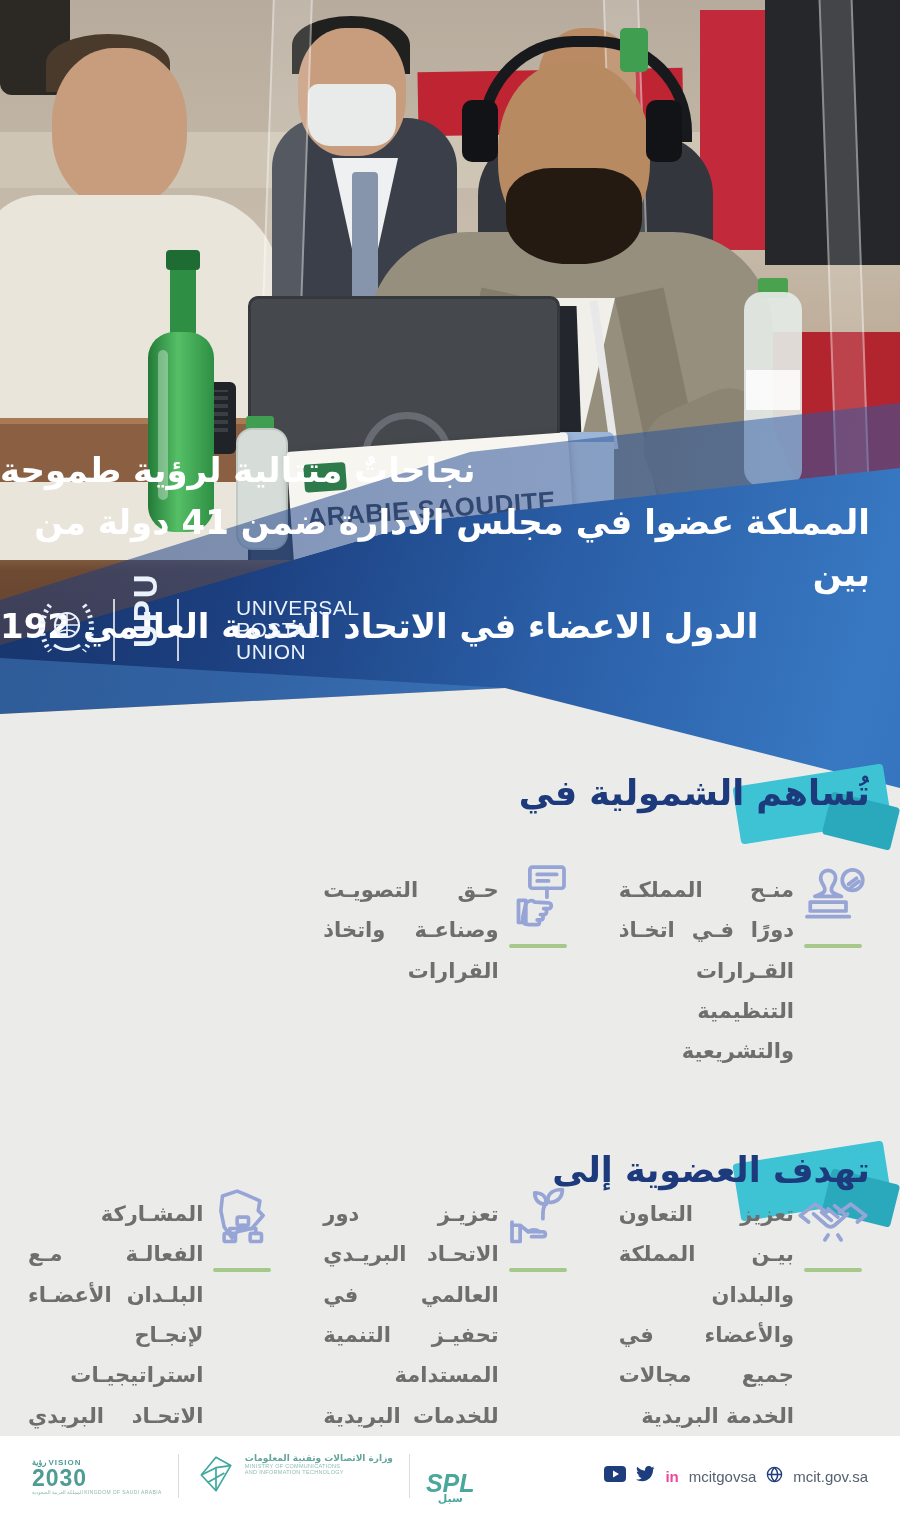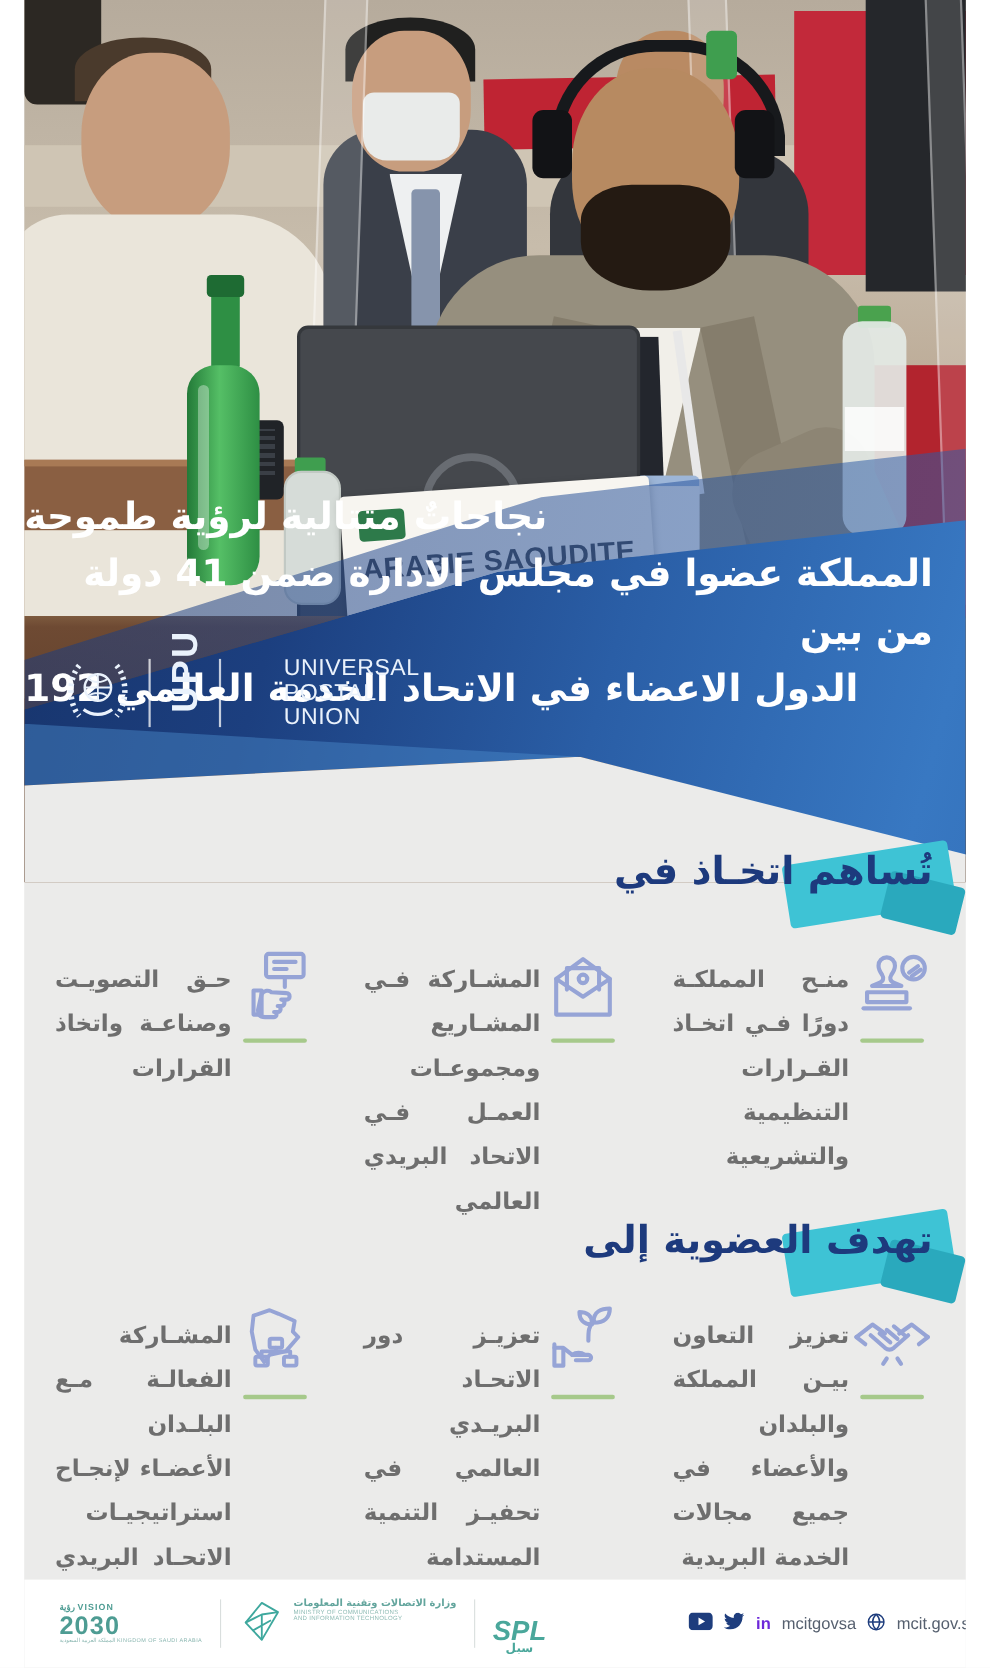--- a/index.html
+++ b/index.html
@@ -1,17 +1,17 @@
 <!DOCTYPE html>
 <html><head>
 <meta charset="utf-8">
 <style>
   html,body{margin:0;padding:0;background:#fff;}
-  .poster{position:relative;width:816px;height:1516px;margin:0 auto;background:#ebebea;overflow:hidden;
-          font-family:"DejaVu Sans",sans-serif;padding-left:40px;}
+  .poster{position:relative;width:900px;height:1516px;margin:0 auto;background:#ebebea;overflow:hidden;
+          font-family:"DejaVu Sans",sans-serif;}
   .abs{position:absolute;}
 
   
   .photo{position:absolute;top:0;left:0;width:900px;height:802px;overflow:hidden;
          background:linear-gradient(180deg,#b6ab9c 0%,#c7bcab 28%,#b39c85 58%,#8d6b51 100%);}
   .photo div{position:absolute;}
   .backrow{top:132px;left:0;width:900px;height:56px;background:#cfc5b4;}
   .red-a{top:70px;left:418px;width:265px;height:64px;background:#bf2433;transform:rotate(-1deg);}
   .red-b{top:10px;left:700px;width:205px;height:240px;background:#c2293a;}
   .head-tl{top:0;left:0;width:70px;height:95px;background:#2c2823;border-radius:0 0 12px 12px;}
@@ -118,21 +118,21 @@
   .vision .v-sub{font-size:5px;letter-spacing:.4px;color:#8bb7b1;}
   .mcit{display:flex;align-items:flex-start;gap:8px;}
   .mcit-txt{display:flex;flex-direction:column;color:#63a59d;}
   .mcit-ar{font-size:9px;font-weight:700;}
   .mcit-en{font-family:"Liberation Sans",sans-serif;font-size:5.5px;letter-spacing:.3px;color:#8fbcb5;}
   .spl{display:flex;flex-direction:column;align-items:center;color:#4aa79b;margin-top:24px;}
   .spl-en{font-family:"Liberation Sans",sans-serif;font-weight:bold;font-size:25px;line-height:22px;font-style:italic;}
   .spl-ar{font-size:11px;font-weight:700;margin-top:-2px;}
   .f-right{display:flex;align-items:center;gap:10px;}
   .f-handle,.f-site{font-family:"Liberation Sans",sans-serif;font-size:15px;color:#56606f;}
-  .li-badge{font-family:"Liberation Sans",sans-serif;font-weight:bold;font-size:15px;color:#6d28d9;}
+  .li-badge{font-family:"Liberation Sans",sans-serif;font-weight:bold;font-size:15px;color:#ec4899;}
 </style>
 </head>
 <body>
 
 <div class="poster">
 
   <div class="photo">
     <div class="backrow"></div>
     <div class="red-a"></div>
     <div class="red-b"></div>
@@ -223,21 +223,21 @@
     <div class="upu-name">
       <div>UNIVERSAL</div>
       <div>POSTAL</div>
       <div>UNION</div>
     </div>
   </div>
 
   <div class="section-hdr" style="top:773px;">
     <div class="hdr-shape"></div>
     <div class="hdr-shape2"></div>
-    <div class="hdr-text">تُساهم اتخـاذ في</div>
+    <div class="hdr-text">تُساهم الشمولية في</div>
   </div>
 
   <div class="row" style="top:856px;">
     <div class="item">
       <div class="icon-wrap">
         <span class="icon">
           <svg width="78" height="78" viewBox="0 0 48 48" fill="none" stroke="#96a4d6" stroke-width="2.3" stroke-linecap="round" stroke-linejoin="round">
             <path d="M21 7c-2.6 0-4.6 2-4.6 4.6 0 2 1 3.6 2 5.1 1 1.6 1 3.6-1.6 4.6l-4 1.7h16.4l-4-1.7c-2.6-1-2.6-3-1.6-4.6 1-1.5 2-3.1 2-5.1C25.6 9 23.6 7 21 7z"></path>
             <path d="M10 26.5h22v5.5H10z"></path>
             <path d="M8 35.5h26"></path>
@@ -246,48 +246,34 @@
           </svg>
         </span>
         <div class="greenbar"></div>
       </div>
       <div class="item-text">منـح المملكـة دورًا فـي اتخـاذ القـرارات التنظيمية والتشريعية</div>
     </div>
     <div class="item">
       <div class="icon-wrap">
         <span class="icon">
           <svg width="78" height="78" viewBox="0 0 48 48" fill="none" stroke="#96a4d6" stroke-width="2.3" stroke-linecap="round" stroke-linejoin="round">
-            <path d="M9 19 L24 8 L39 19 V39 H9 Z"></path>
-            <path d="M15 25 V13 h18 v12"></path>
-            <path d="M9 19 L24 29 L39 19"></path>
-            <circle cx="24" cy="19" r="2.4"></circle>
-          </svg>
-        </span>
-        <div class="greenbar"></div>
-      </div>
-      <div class="item-text">المشـاركة فـي المشـاريع ومجموعـات العمـل فـي الاتحاد البريدي العالمي</div>
-    </div>
-    <div class="item">
-      <div class="icon-wrap">
-        <span class="icon">
-          <svg width="78" height="78" viewBox="0 0 48 48" fill="none" stroke="#96a4d6" stroke-width="2.3" stroke-linecap="round" stroke-linejoin="round">
             <rect x="19" y="5" width="21" height="13" rx="1.5"></rect>
             <path d="M23.5 9.5h12M23.5 13.5h7"></path>
             <path d="M29.5 18v5.5"></path>
             <path d="M12 25.5h4.5v13.5H12z"></path>
             <path d="M16.5 27.5c1.5-2 4-2.5 5.5-1l8.5.5c2.2 0 2.2 3.6 0 3.6h-3c2.4 0 2.4 3.6 0 3.6h-2c2.2 0 2.2 3.3 0 3.3h-2c1.8 0 1.8 2.9 0 2.9h-5c-3 0-4-1.6-4-4z"></path>
           </svg>
         </span>
         <div class="greenbar"></div>
       </div>
       <div class="item-text">حـق التصويـت وصناعـة واتخاذ القرارات</div>
     </div>
   </div>
 
-  <div class="section-hdr" style="top:1108px;">
+  <div class="section-hdr" style="top:1150px;">
     <div class="hdr-shape"></div>
     <div class="hdr-shape2"></div>
     <div class="hdr-text">تهدف العضوية إلى</div>
   </div>
 
   <div class="row" style="top:1180px;">
     <div class="item">
       <div class="icon-wrap">
         <span class="icon">
           <svg width="78" height="78" viewBox="0 0 48 48" fill="none" stroke="#96a4d6" stroke-width="2.3" stroke-linecap="round" stroke-linejoin="round">

